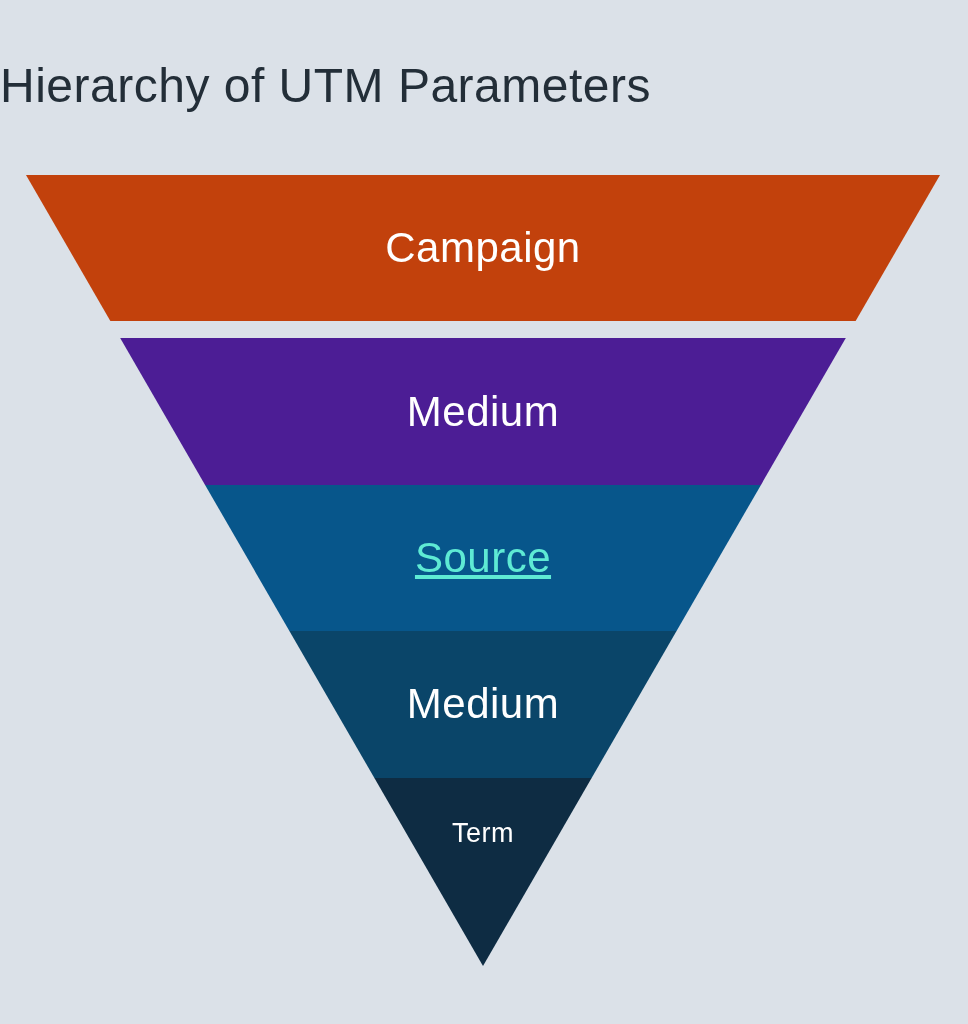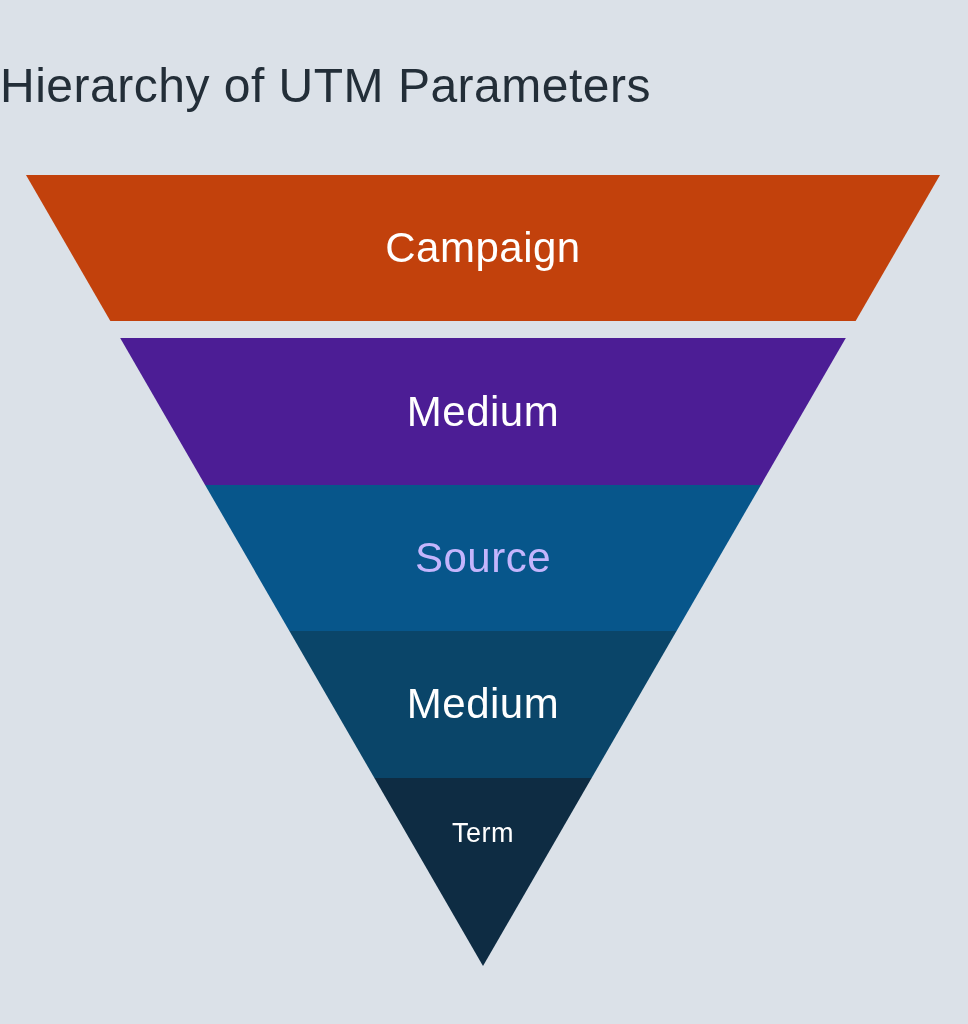--- a/index.html
+++ b/index.html
@@ -66,21 +66,21 @@
 
   <div class="layer" style="background-color: #c2410c;">
     <span class="layer-label" style="color: rgb(255, 255, 255);">Campaign</span>
   </div>
 
   <div class="layer" style="background-color: #4c1d95; margin-top: 17px;">
     <span class="layer-label" style="color: rgb(255, 255, 255);">Medium</span>
   </div>
 
   <div class="layer" style="background-color: rgb(7, 86, 139);">
-    <span class="layer-label" style="color: #c4b5fd;">Source</span>
+    <span class="layer-label" style="color: #5eead4; text-decoration: underline;">Source</span>
   </div>
 
   <div class="layer" style="background-color: rgb(10, 69, 105);">
     <span class="layer-label" style="color: rgb(255, 255, 255);">Medium</span>
   </div>
 
   <div class="layer layer--term" style="background-color: rgb(14, 44, 67);">
     <span class="layer-label" style="color: rgb(255, 255, 255);">Term</span>
   </div>
 

